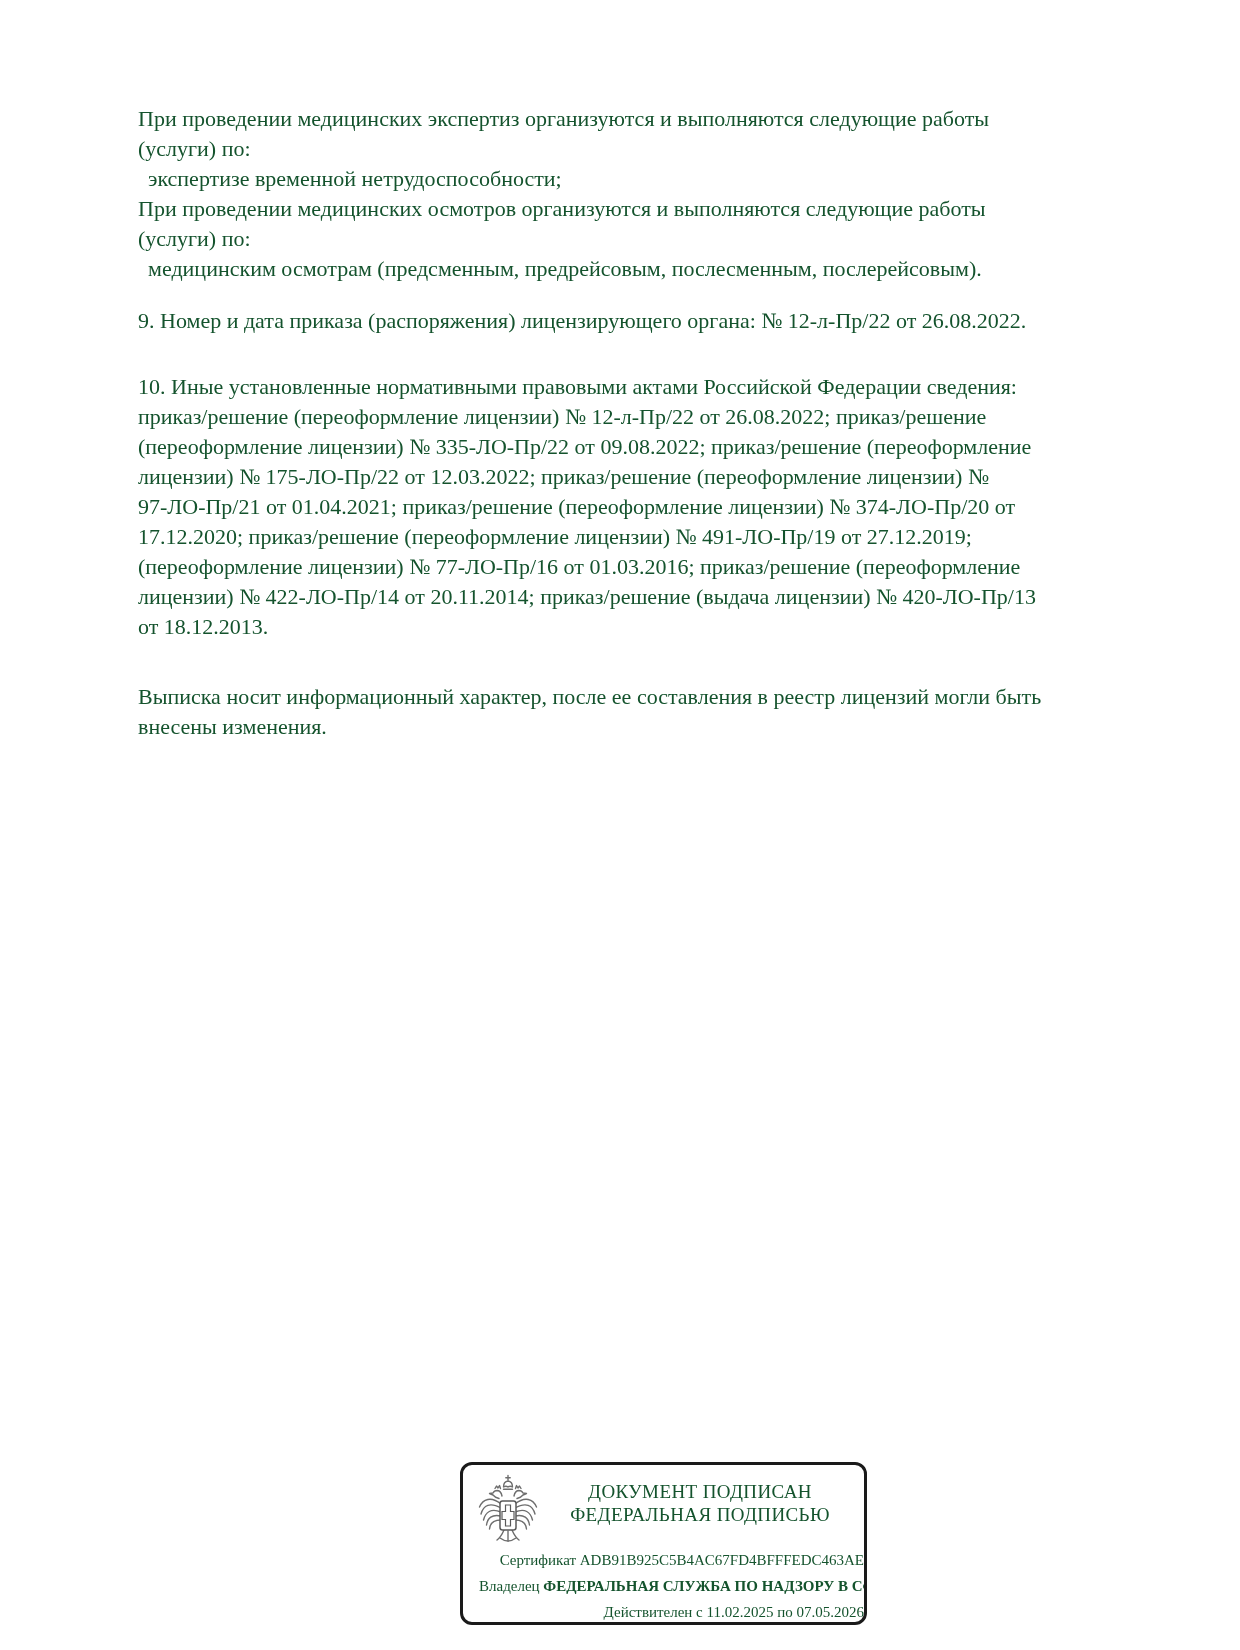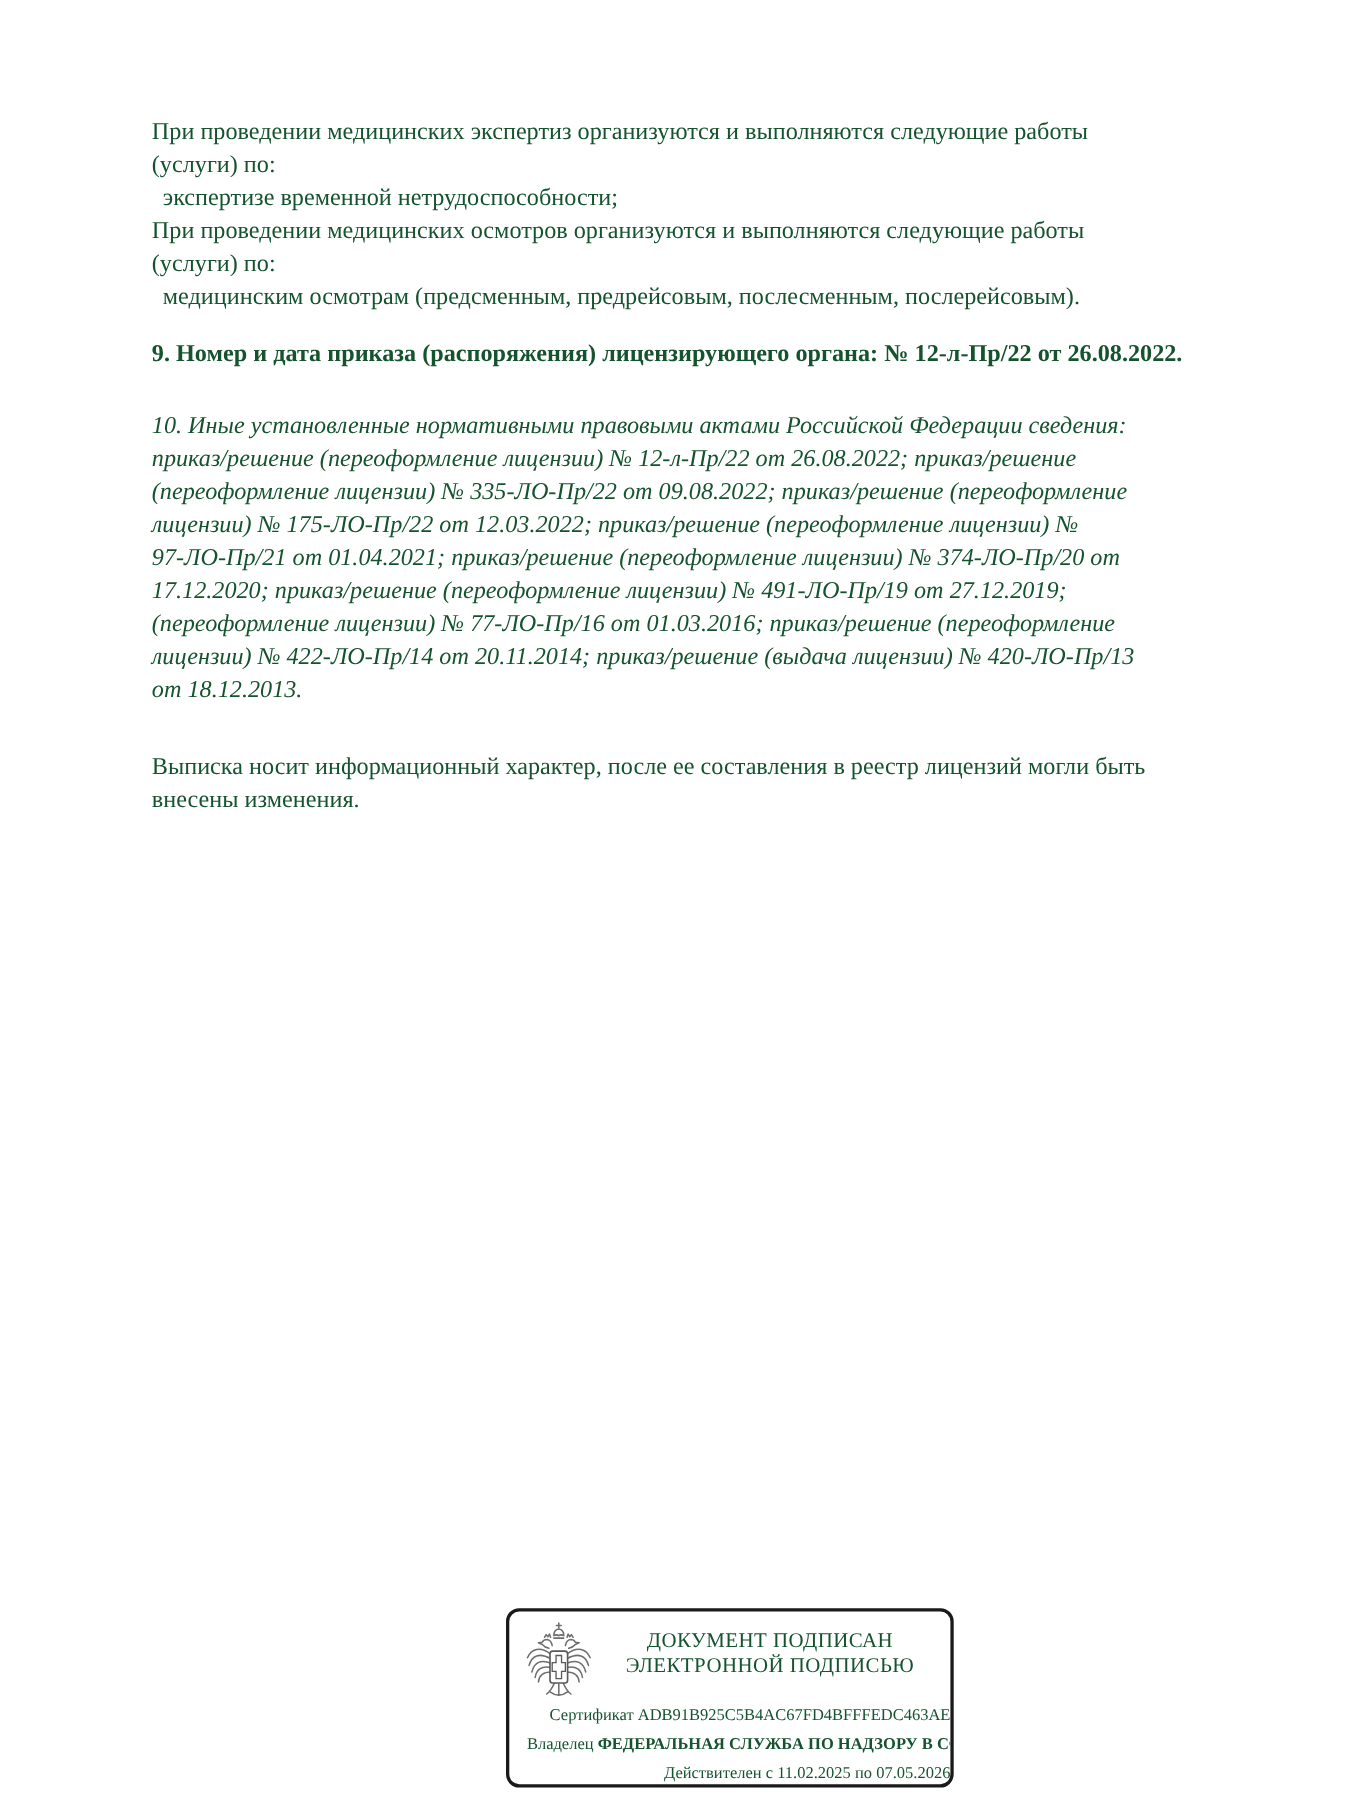--- a/index.html
+++ b/index.html
@@ -17,22 +17,22 @@
     position: absolute;
     left: 138px;
     top: 104px;
     width: 1090px;
     font-size: 22px;
     line-height: 30px;
   }
   .para .line { white-space: nowrap; }
   .para .line.indent { padding-left: 10px; }
   .para.services { margin-bottom: 22px; }
-  .para.item9   { margin-bottom: 36px; font-weight: bold; }
-  .para.item10  { margin-bottom: 40px; font-style: italic; }
+  .para.item9   { margin-bottom: 36px; }
+  .para.item10  { margin-bottom: 40px; }
 
   .stamp {
     position: absolute;
     left: 460px;
     top: 1462px;
     width: 407px;
     height: 163px;
     border: 3px solid #1a1a1a;
     border-radius: 12px;
     background: #ffffff;
@@ -127,21 +127,21 @@
           <path d="M35 56 Q38 63 42 66"></path>
           <path d="M23 64 Q31 70 39 64"></path>
         </g>
         <rect x="23" y="27" width="16" height="29" rx="2.5" fill="#ffffff" stroke="#5a5a5a" stroke-width="1.5"></rect>
         <path d="M28.5 31 L33.5 31 L33.5 37.5 L37 37.5 L37 45.5 L33.5 45.5 L33.5 52 L28.5 52 L28.5 45.5 L25 45.5 L25 37.5 L28.5 37.5 Z" fill="#ffffff" stroke="#5a5a5a" stroke-width="1.2"></path>
       </svg>
     </div>
 
     <div class="stamp-title">
       <div>ДОКУМЕНТ ПОДПИСАН</div>
-      <div>ЭЛЕКТРОННОЙ ПОДПИСЬЮ</div>
+      <div>ФЕДЕРАЛЬНАЯ ПОДПИСЬЮ</div>
     </div>
 
     <div class="stamp-info">
       <div class="info-line"><span>Сертификат</span> <span>ADB91B925C5B4AC67FD4BFFFEDC463AE</span></div>
       <div class="info-line"><span>Владелец</span> <span class="owner-value">ФЕДЕРАЛЬНАЯ СЛУЖБА ПО НАДЗОРУ В СФ</span></div>
       <div class="info-line">Действителен с 11.02.2025 по 07.05.2026</div>
     </div>
   </div>
 
 </div>

